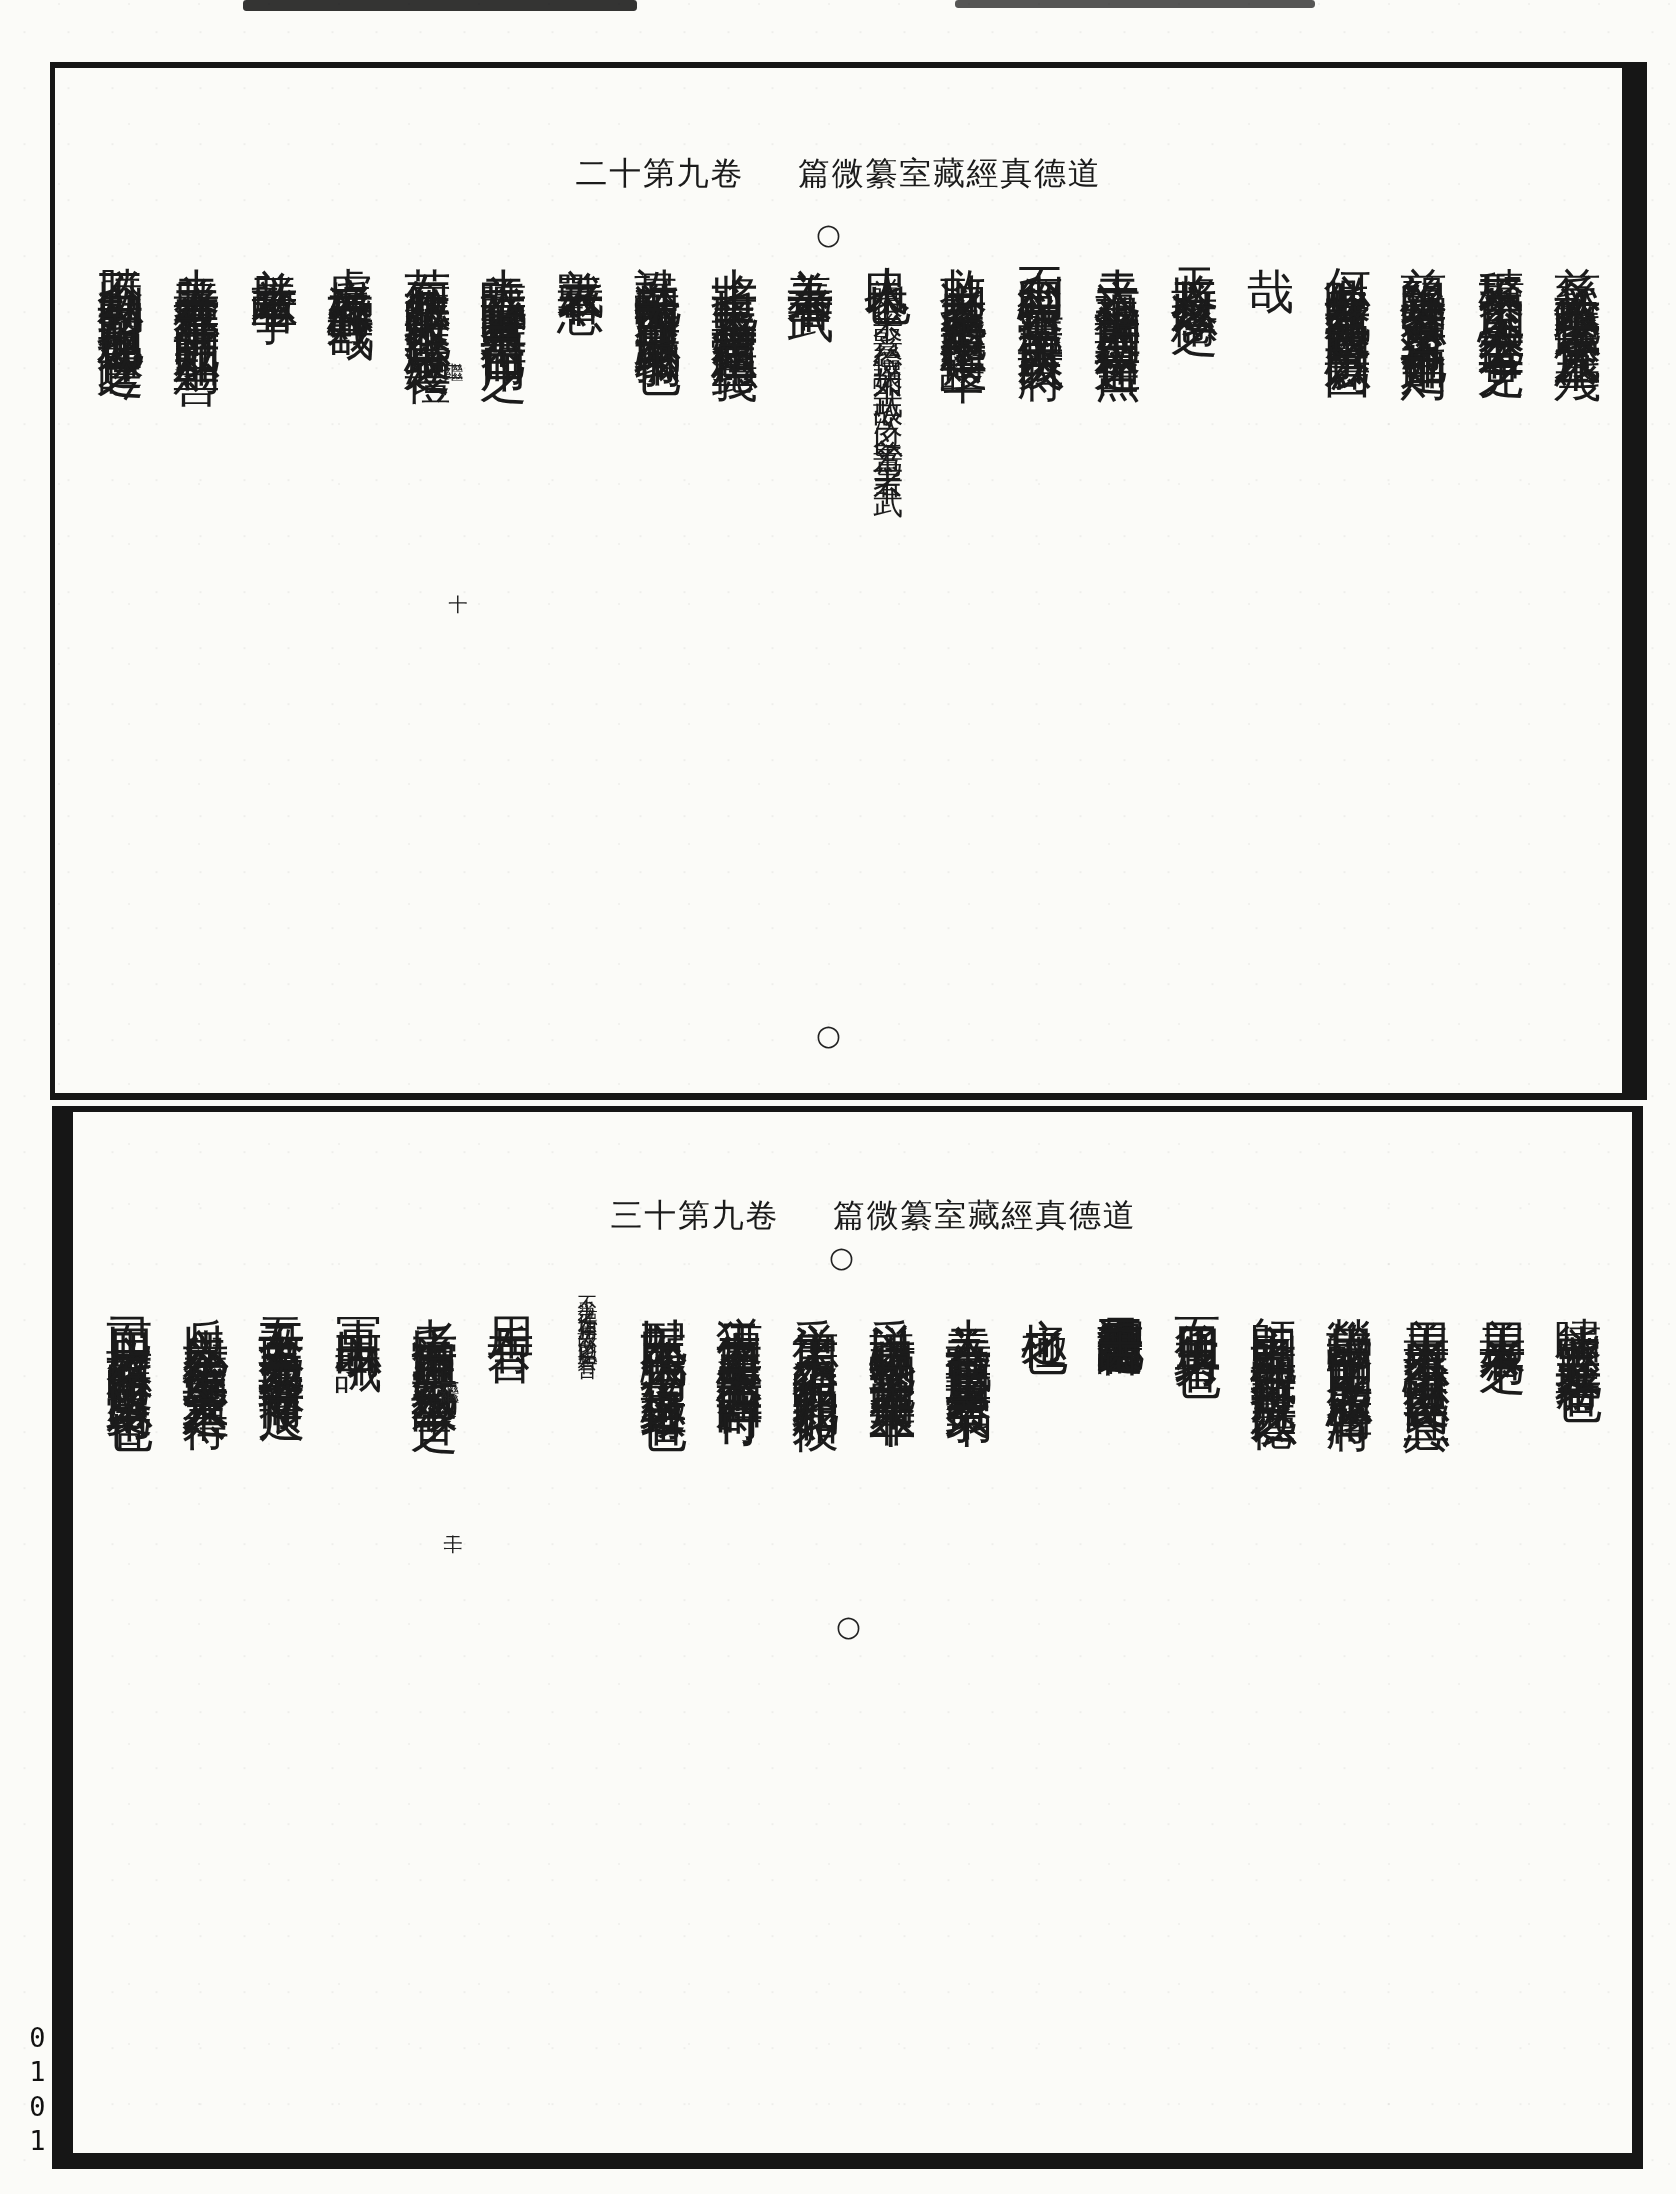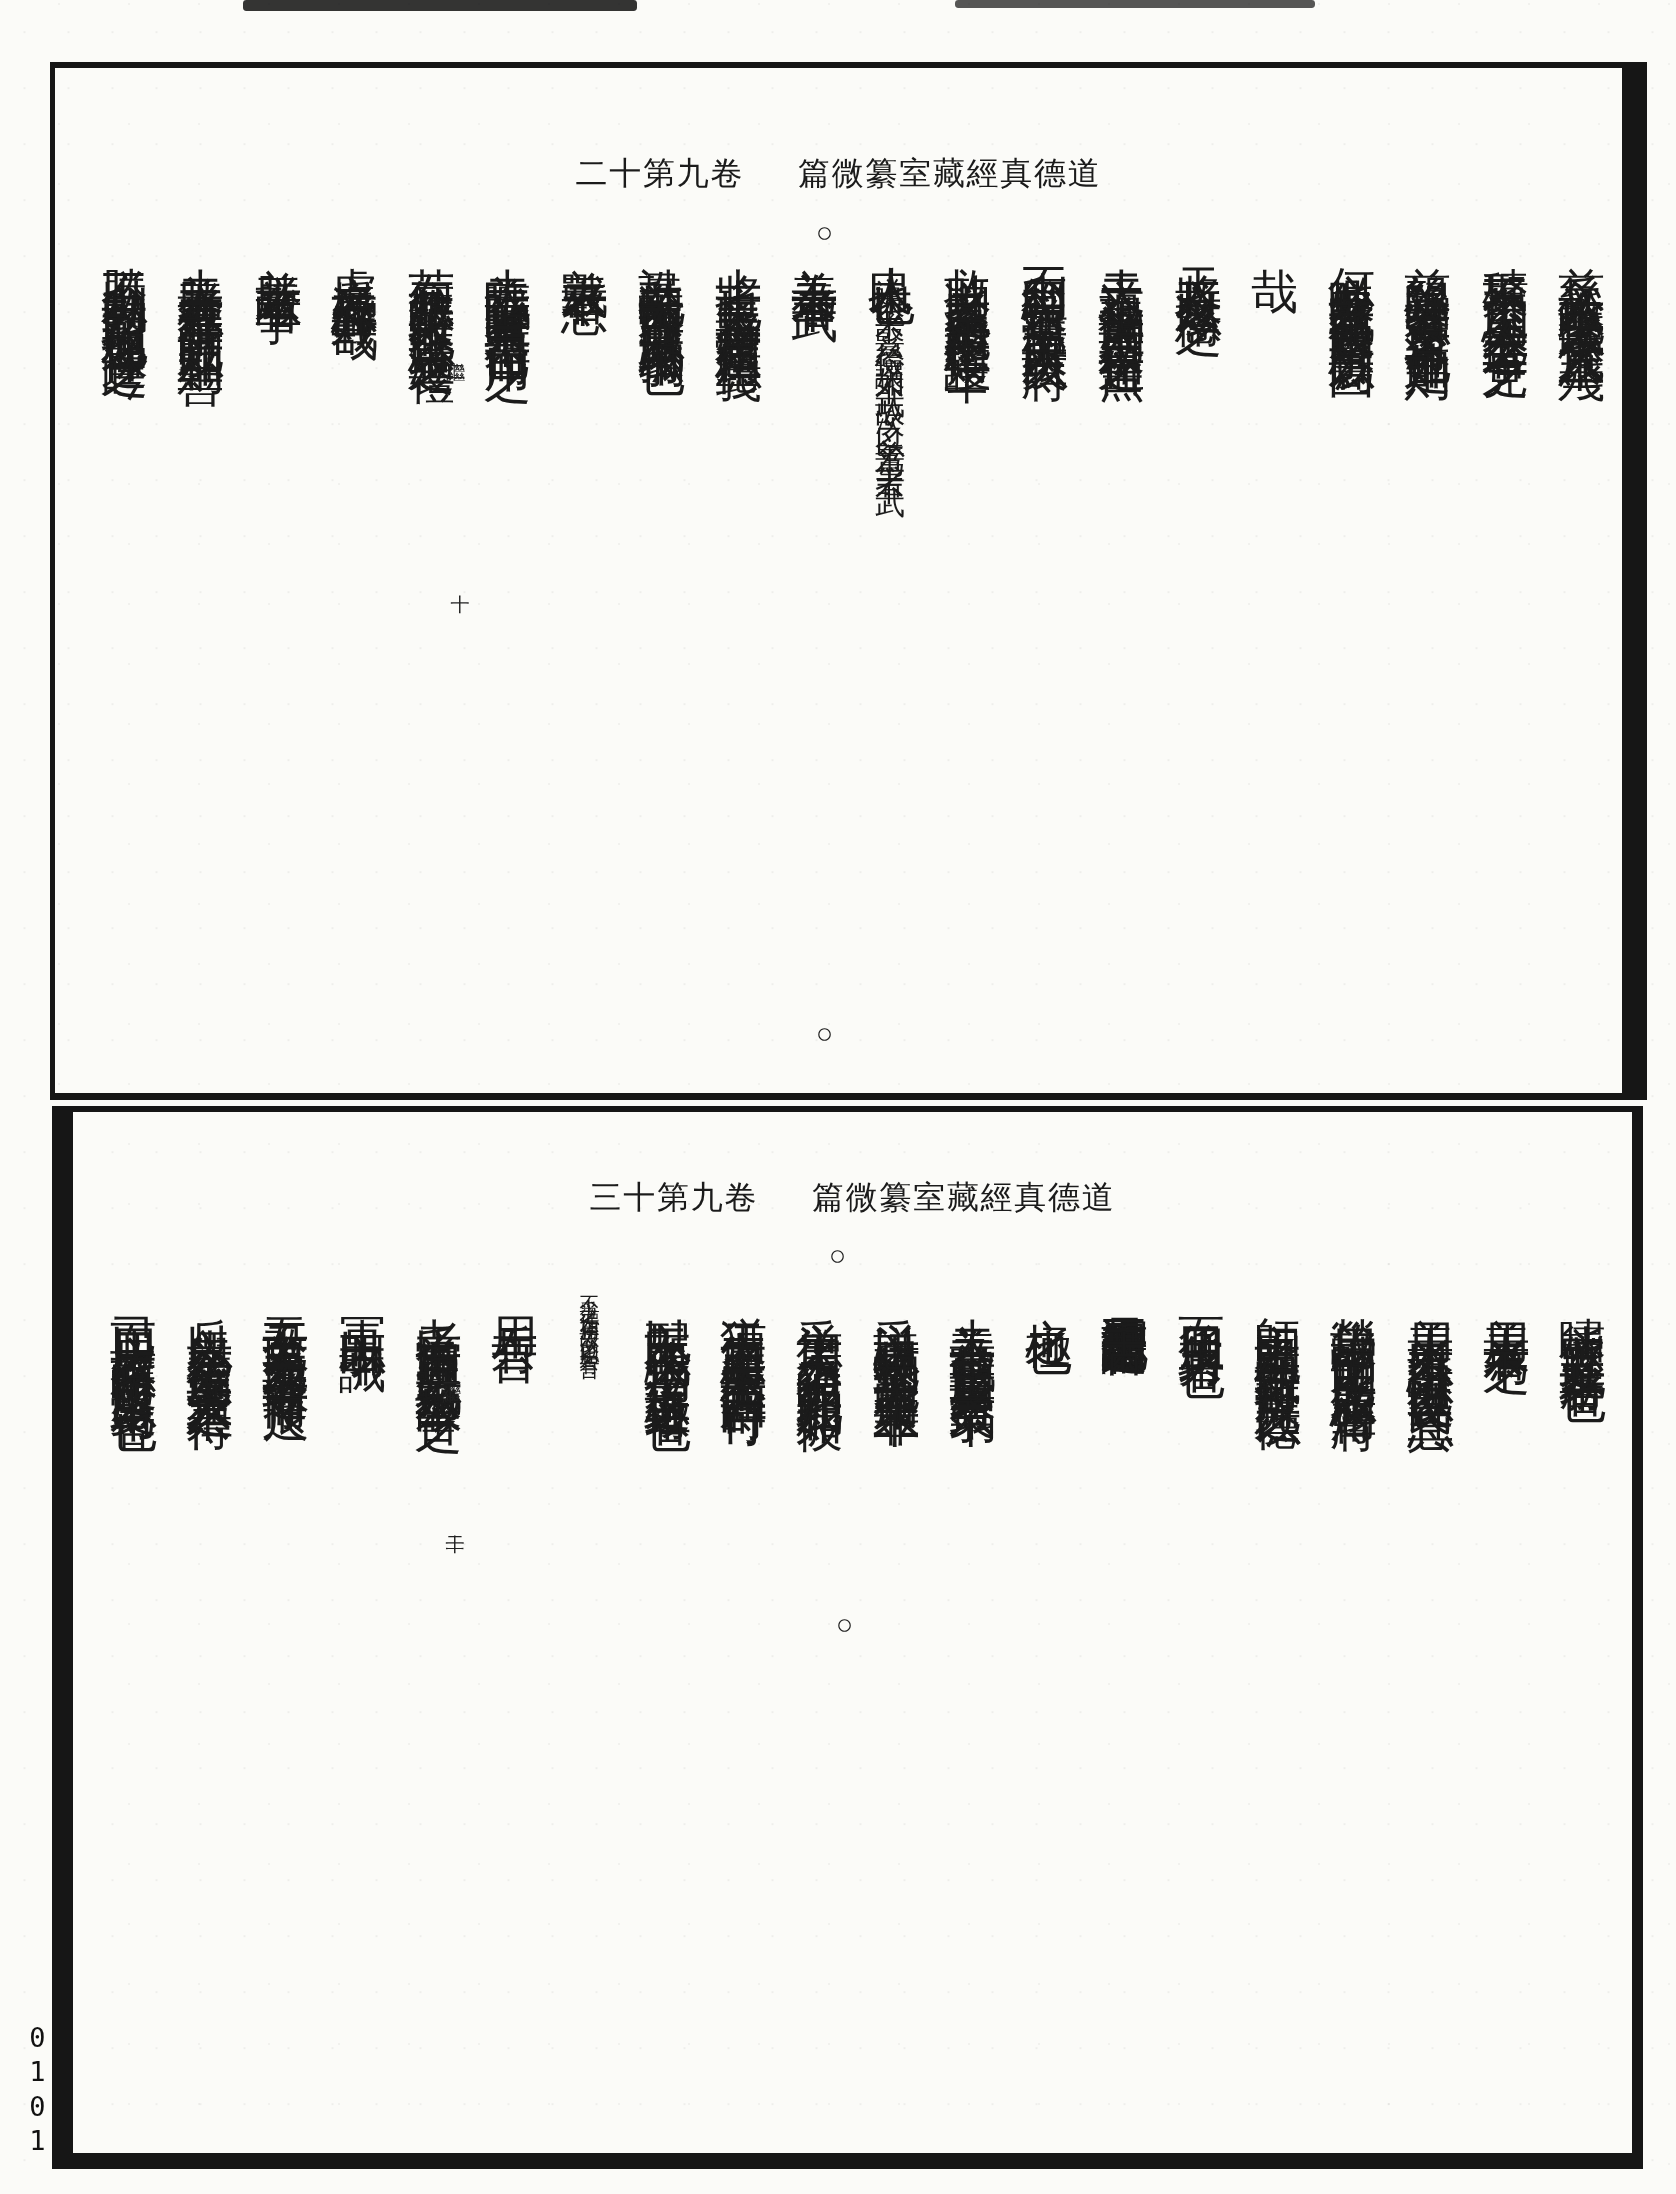--- a/index.html
+++ b/index.html
@@ -5,26 +5,26 @@
   html,body{margin:0;padding:0;}
   body{
     width:1676px;height:2194px;position:relative;overflow:hidden;
     background:
       radial-gradient(rgba(0,0,0,.05) 1px, transparent 1.1px) 2.5px 4.2px / 44px 56px,
       radial-gradient(rgba(0,0,0,.04) 0.8px, transparent 0.9px) 24px 34px / 70px 60px,
       #fbfbf8;
     font-family:"DejaVu Serif","Liberation Serif",serif;
     color:#1b1b1b;
   }
-  .page{position:absolute;border-style:solid;border-color:#161616;box-sizing:border-box;font-family:Liberation Mono, monospace;}
+  .page{position:absolute;border-style:solid;border-color:#161616;box-sizing:border-box;}
   .page-top{left:50px;top:62px;width:1597px;height:1038px;border-width:6.7px 25px 7.5px 5.9px;}
   .page-bottom{left:52px;top:1106px;width:1591px;height:1063px;border-width:6.7px 11px 16px 21px;}
   .page-header{position:absolute;left:0;width:100%;text-align:center;font-size:32px;letter-spacing:1.7px;white-space:nowrap;}
   .page-top .page-header{top:84px;}
-  .page-bottom .page-header{top:64px;}
+  .page-bottom .page-header{top:82px;margin-left:21px;}
   .hdr-gap{display:inline-block;width:54px;}
   .col{
     position:absolute;
     writing-mode:vertical-rl;text-orientation:upright;
     font-size:47px;letter-spacing:5.9px;line-height:72px;
     white-space:pre;color:#1b1b1b;
   }
   .page-top .col{top:162px;}
   .page-bottom .col{top:168px;}
   .tight{letter-spacing:0.8px;}

